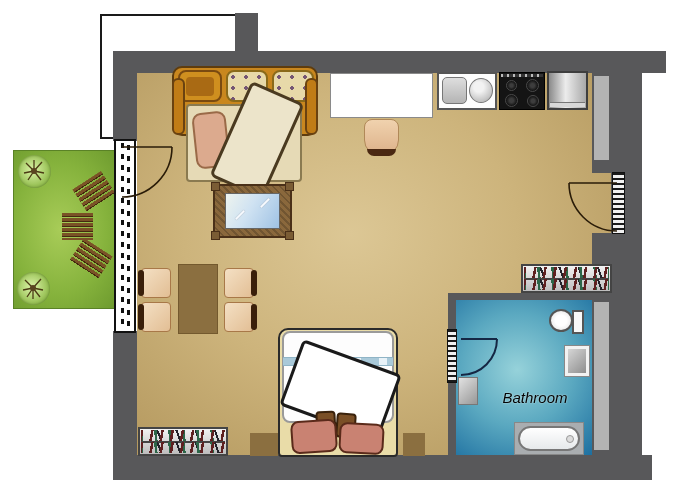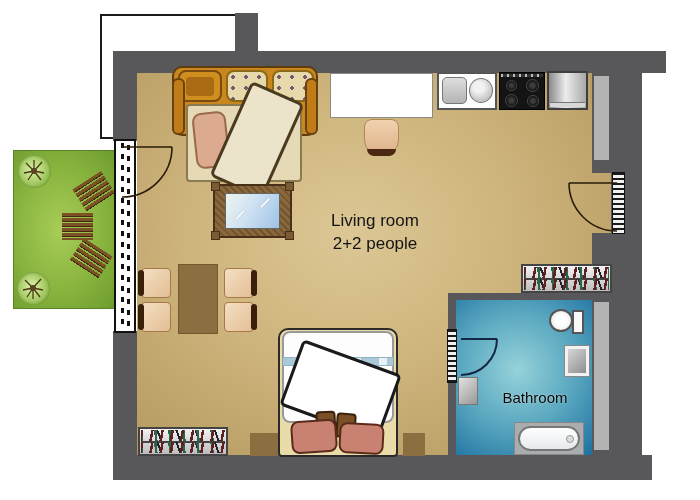--- a/index.html
+++ b/index.html
@@ -115,21 +115,21 @@
   
   .leaf{position:absolute;border:1px solid #111;box-sizing:border-box;
     background:repeating-linear-gradient(180deg,#1a1a1a 0 2px,#f0f0f0 2px 5px);}
 
   
   .lbl{position:absolute;color:#111;}
   .lbl-balcony{left:144px;top:97px;width:86px;font-size:16px;font-weight:700;color:#fff;letter-spacing:.5px;
     text-shadow:-1px -1px 0 #000,1px -1px 0 #000,-1px 1px 0 #000,1px 1px 0 #000;}
   .lbl-living{left:297px;top:209px;width:156px;text-align:center;font-size:17px;line-height:23px;color:#141414;}
   .lbl-bath{left:478px;top:389px;width:114px;text-align:center;font-size:15px;color:#050505;
-    text-shadow:0 0 2px rgba(255,255,255,.65);}
+    text-shadow:0 0 2px rgba(255,255,255,.65);font-style:italic;}
   svg.overlay{position:absolute;left:0;top:0;pointer-events:none;}
 </style>
 </head>
 <body>
 
 <div class="plan">
 
   <div class="balcony"></div>
 
   <div class="garden">
@@ -246,19 +246,15 @@
 
   <div class="leaf" style="left:612px;top:172px;width:13px;height:62px;"></div>
   <div class="leaf" style="left:447px;top:329px;width:10px;height:54px;"></div>
 
   <svg class="overlay" width="700" height="500">
     <path d="M122,147 L172,147 M172,147 A50,50 0 0 1 122,197" stroke="#2a1c08" stroke-width="1.6" fill="none"></path>
     <path d="M617,183 L569,183 M569,183 A48,48 0 0 0 617,231" stroke="#2a1c08" stroke-width="1.6" fill="none"></path>
     <path d="M461,339 L497,339 M497,339 A36,36 0 0 1 461,375" stroke="#152744" stroke-width="2" fill="none"></path>
   </svg>
 
-  <div class="lbl lbl-living">
-    <div>Living room</div>
-    <div>2+2 people</div>
-  </div>
   <div class="lbl lbl-bath">Bathroom</div>
 
 </div>
 
 </body></html>

